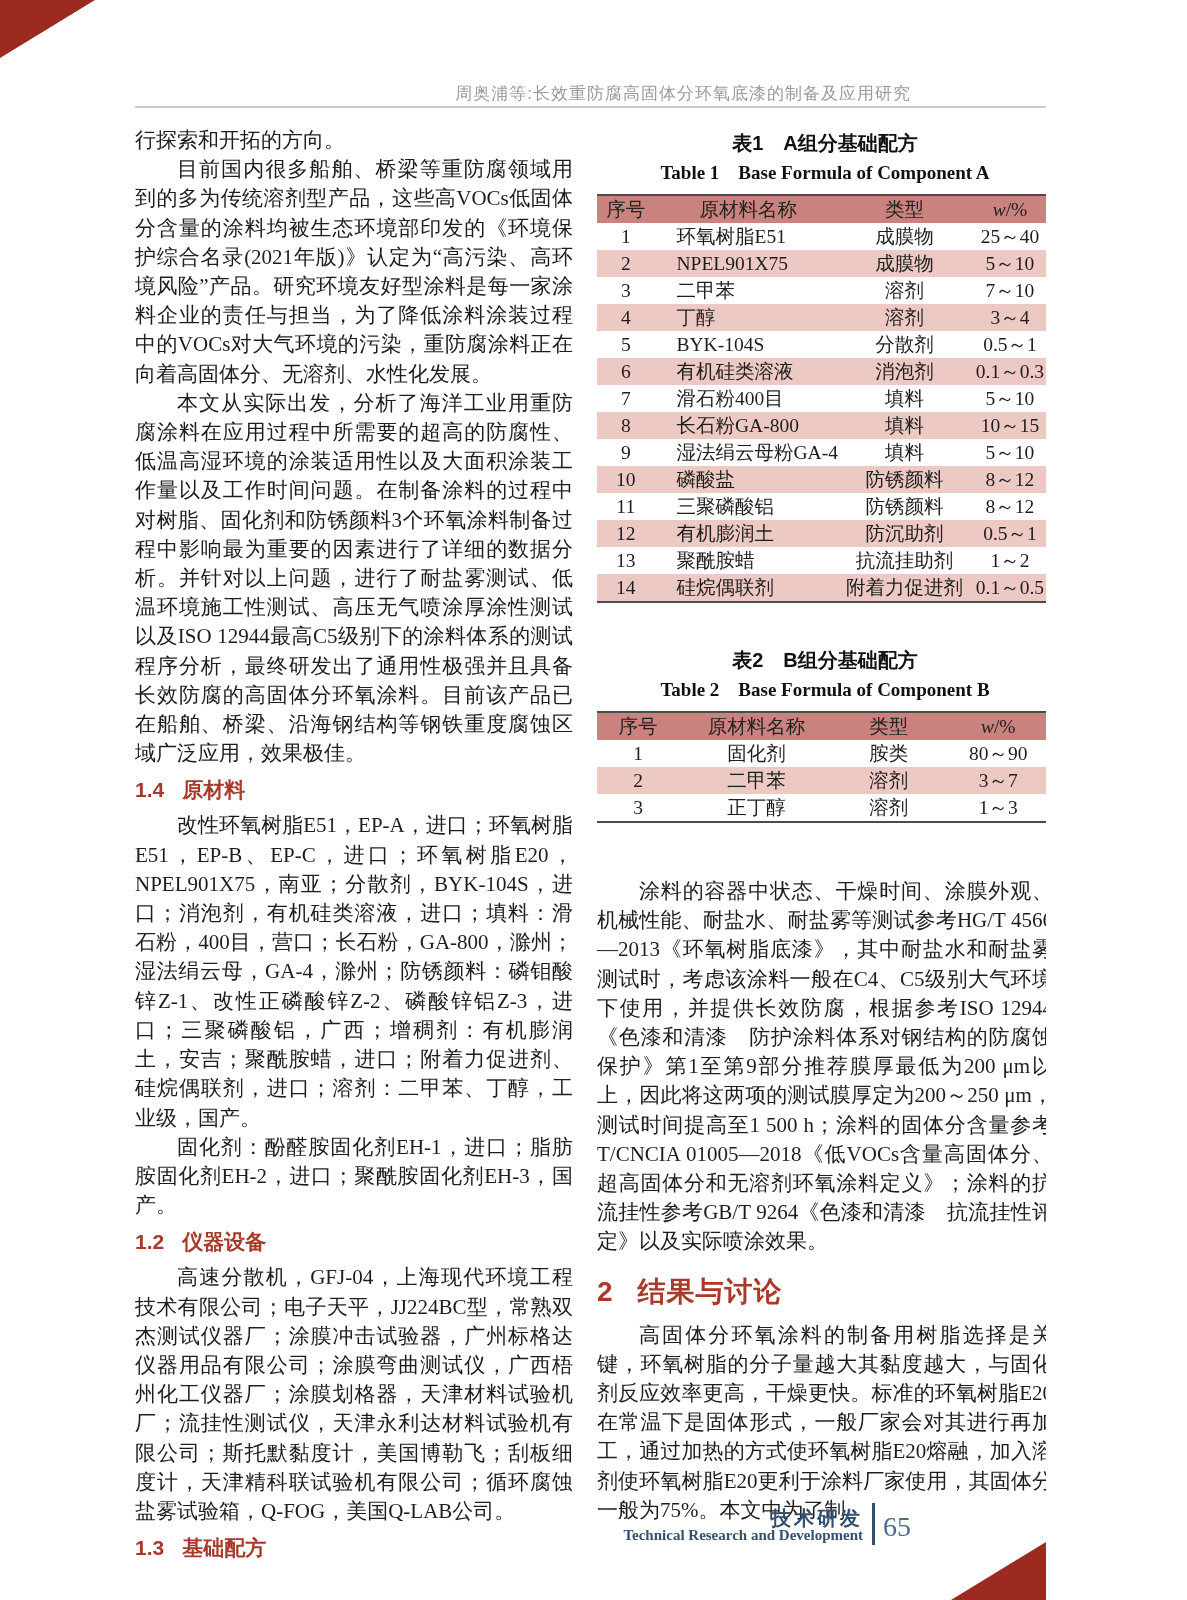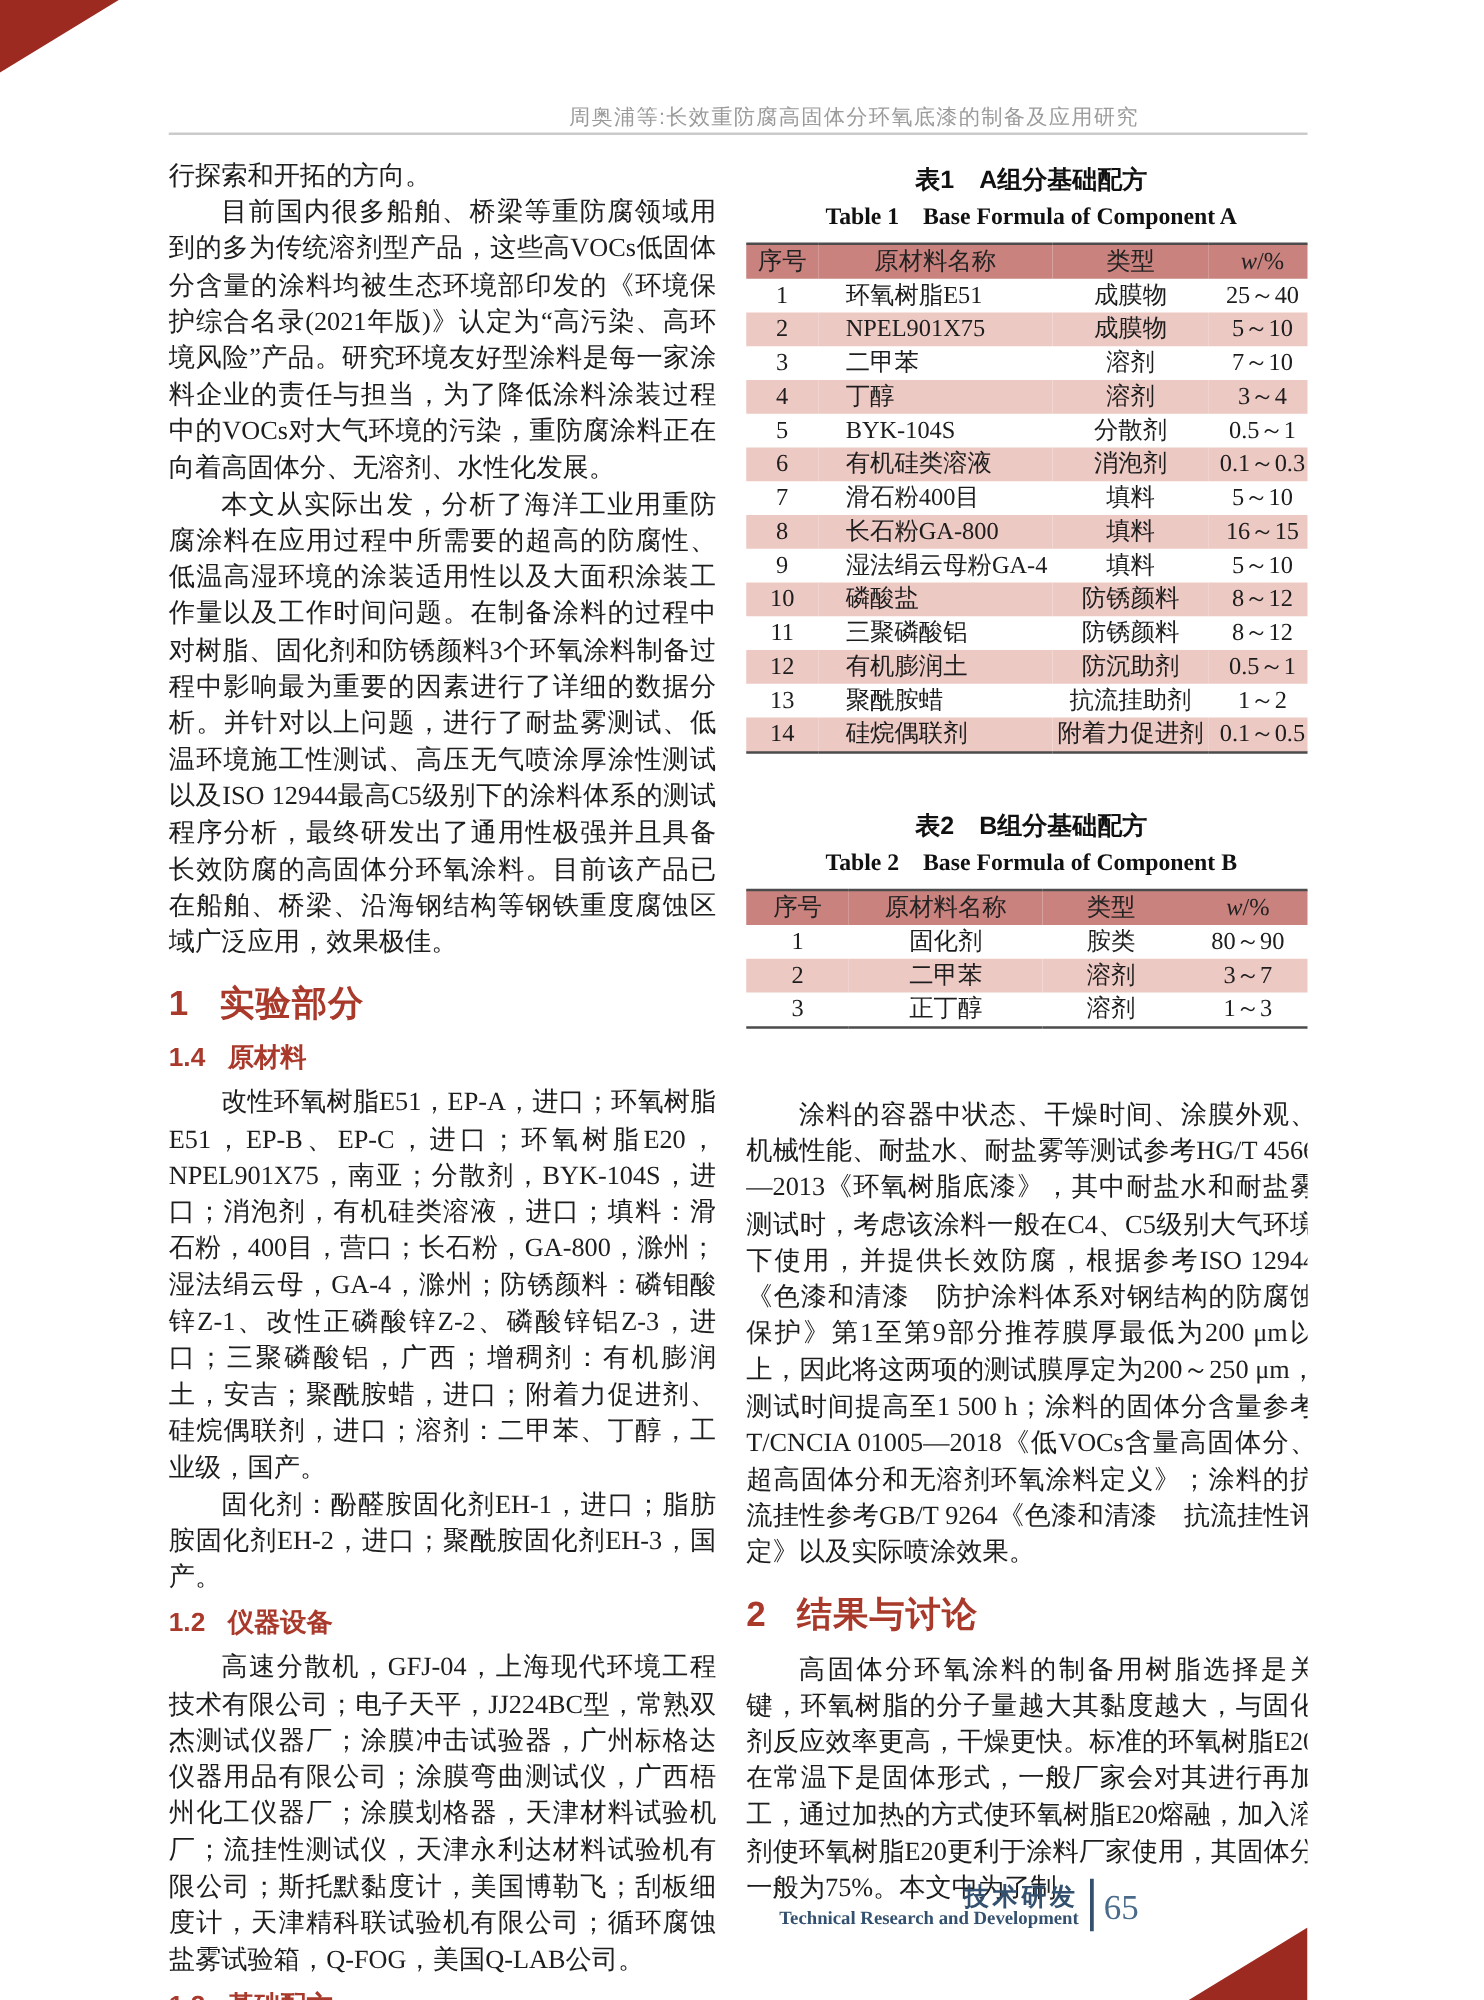--- a/index.html
+++ b/index.html
@@ -65,21 +65,20 @@
   <div class="corner-tl"></div>
   <div class="corner-br"></div>
 
   <div class="running-title">周奥浦等:长效重防腐高固体分环氧底漆的制备及应用研究</div>
   <div class="header-rule"></div>
 
   <div class="col col-left" id="col-left">
       <p class="body-p no-indent">行探索和开拓的方向。</p>
       <p class="body-p">目前国内很多船舶、桥梁等重防腐领域用到的多为传统溶剂型产品，这些高VOCs低固体分含量的涂料均被生态环境部印发的《环境保护综合名录(2021年版)》认定为“高污染、高环境风险”产品。研究环境友好型涂料是每一家涂料企业的责任与担当，为了降低涂料涂装过程中的VOCs对大气环境的污染，重防腐涂料正在向着高固体分、无溶剂、水性化发展。</p>
       <p class="body-p">本文从实际出发，分析了海洋工业用重防腐涂料在应用过程中所需要的超高的防腐性、低温高湿环境的涂装适用性以及大面积涂装工作量以及工作时间问题。在制备涂料的过程中对树脂、固化剂和防锈颜料3个环氧涂料制备过程中影响最为重要的因素进行了详细的数据分析。并针对以上问题，进行了耐盐雾测试、低温环境施工性测试、高压无气喷涂厚涂性测试以及ISO 12944最高C5级别下的涂料体系的测试程序分析，最终研发出了通用性极强并且具备长效防腐的高固体分环氧涂料。目前该产品已在船舶、桥梁、沿海钢结构等钢铁重度腐蚀区域广泛应用，效果极佳。</p>
-      <div class="h1"><span class="h-num">1</span><span class="h-title">实验部分</span></div>
       <div class="h2"><span class="h-num">1.4</span><span class="h-title">原材料</span></div>
       <p class="body-p">改性环氧树脂E51，EP-A，进口；环氧树脂E51，EP-B、EP-C，进口；环氧树脂E20，NPEL901X75，南亚；分散剂，BYK-104S，进口；消泡剂，有机硅类溶液，进口；填料：滑石粉，400目，营口；长石粉，GA-800，滁州；湿法绢云母，GA-4，滁州；防锈颜料：磷钼酸锌Z-1、改性正磷酸锌Z-2、磷酸锌铝Z-3，进口；三聚磷酸铝，广西；增稠剂：有机膨润土，安吉；聚酰胺蜡，进口；附着力促进剂、硅烷偶联剂，进口；溶剂：二甲苯、丁醇，工业级，国产。</p>
       <p class="body-p">固化剂：酚醛胺固化剂EH-1，进口；脂肪胺固化剂EH-2，进口；聚酰胺固化剂EH-3，国产。</p>
       <div class="h2"><span class="h-num">1.2</span><span class="h-title">仪器设备</span></div>
       <p class="body-p">高速分散机，GFJ-04，上海现代环境工程技术有限公司；电子天平，JJ224BC型，常熟双杰测试仪器厂；涂膜冲击试验器，广州标格达仪器用品有限公司；涂膜弯曲测试仪，广西梧州化工仪器厂；涂膜划格器，天津材料试验机厂；流挂性测试仪，天津永利达材料试验机有限公司；斯托默黏度计，美国博勒飞；刮板细度计，天津精科联试验机有限公司；循环腐蚀盐雾试验箱，Q-FOG，美国Q-LAB公司。</p>
       <div class="h2"><span class="h-num">1.3</span><span class="h-title">基础配方</span></div>
     </div>
   <div class="col col-right" id="col-right">
       <div class="table-block">
         <div class="cap-zh">表1　A组分基础配方</div>
@@ -139,21 +138,21 @@
             <tr>
               <td style="text-align: center;">7</td>
               <td class="name-left" style="text-align: left;">滑石粉400目</td>
               <td style="text-align: center;">填料</td>
               <td style="text-align: center;">5～10</td>
             </tr>
             <tr class="alt">
               <td style="text-align: center;">8</td>
               <td class="name-left" style="text-align: left;">长石粉GA-800</td>
               <td style="text-align: center;">填料</td>
-              <td style="text-align: center;">16～15</td>
+              <td style="text-align: center;">10～15</td>
             </tr>
             <tr>
               <td style="text-align: center;">9</td>
               <td class="name-left" style="text-align: left;">湿法绢云母粉GA-4</td>
               <td style="text-align: center;">填料</td>
               <td style="text-align: center;">5～10</td>
             </tr>
             <tr class="alt">
               <td style="text-align: center;">10</td>
               <td class="name-left" style="text-align: left;">磷酸盐</td>

